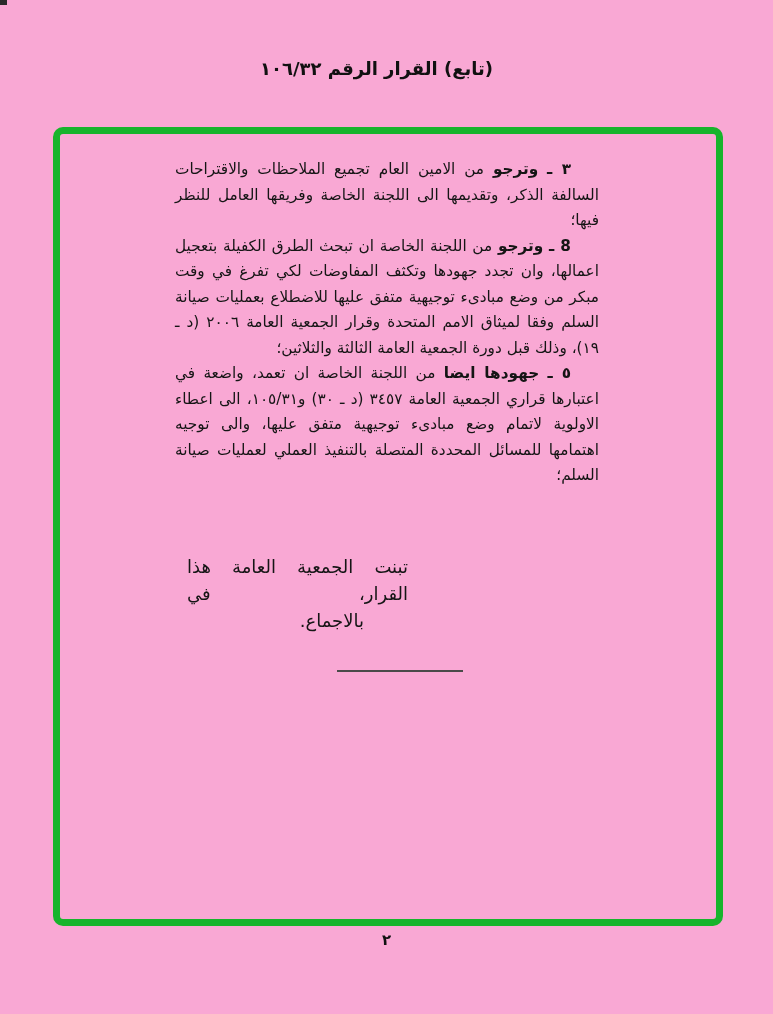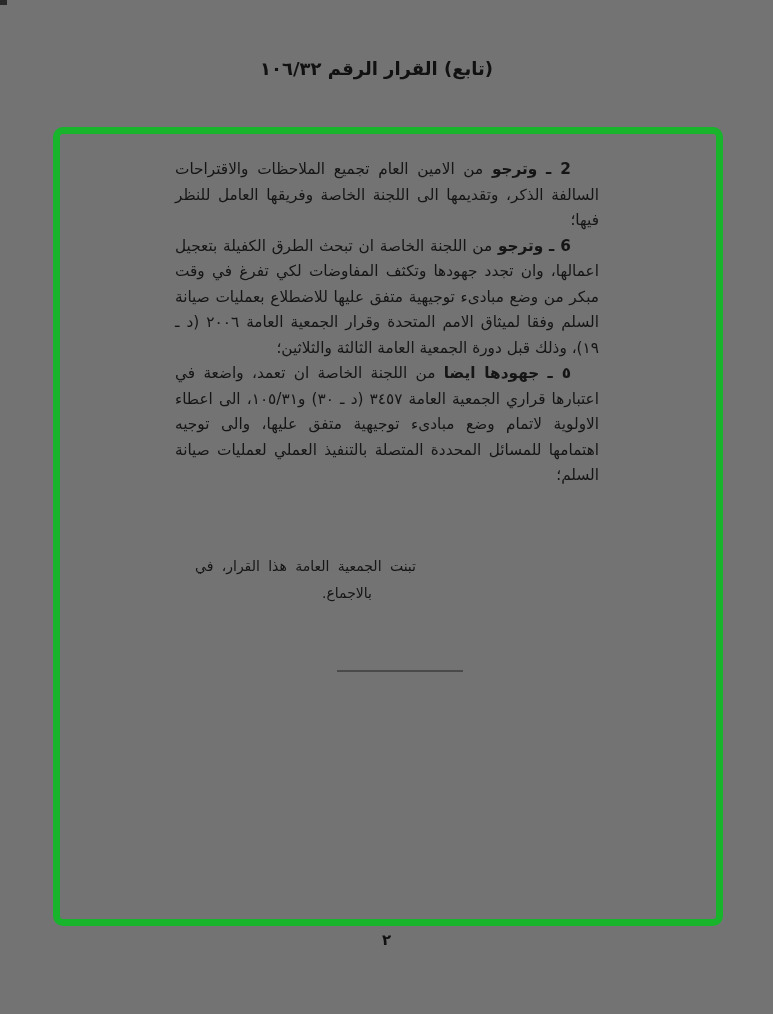--- a/index.html
+++ b/index.html
@@ -1,19 +1,19 @@
 <!DOCTYPE html>
 <html lang="ar"><head>
 <meta charset="utf-8">
 <style>
   html,body { margin:0; padding:0; background:#ffffff; }
   .page {
     position:relative;
     width:773px; height:1014px;
-    background:#737373;
+    background:#f9a8d4;
     overflow:hidden;
     font-family:"DejaVu Sans", sans-serif;
     color:#1b1b1b;
   }
   .scan-speck {
     position:absolute; left:0; top:0; width:7px; height:5px;
     background:#2a2a2a;
   }
   .header-title {
     position:absolute; top:58px; left:0; right:20px;
@@ -52,24 +52,24 @@
     color:#151515;
   }
   .doc-body p {
     margin:0;
     text-indent:28px;
   }
   .p-num, .p-lead { font-weight:bold; }
   .closing-block {
     position:absolute;
     top:553px;
-    left:195px;
+    left:187px;
     width:221px;
     direction:rtl;
-    font-size:14px;
+    font-size:18px;
     line-height:27px;
     color:#151515;
   }
   .closing-line { text-align:justify; text-align-last:justify; }
   .closing-last {
     text-align:left; text-align-last:right;
     padding-left:0; padding-right:44px;
   }
   .divider-rule {
     position:absolute;
@@ -92,26 +92,26 @@
 
   <div class="scan-speck"></div>
 
   <div class="header-title">(تابع) القرار الرقم ١٠٦/٣٢</div>
 
 
   <div class="highlight-box"></div>
 
   <div class="doc-body">
     <p>
-      <span class="p-num">2 ـ</span>
+      <span class="p-num">٣ ـ</span>
       <span class="p-lead">وترجو</span>
       <span class="p-rest">من الامين العام تجميع الملاحظات والاقتراحات السالفة الذكر، وتقديمها الى اللجنة الخاصة وفريقها العامل للنظر فيها؛</span>
     </p>
     <p>
-      <span class="p-num">6 ـ</span>
+      <span class="p-num">8 ـ</span>
       <span class="p-lead">وترجو</span>
       <span class="p-rest">من اللجنة الخاصة ان تبحث الطرق الكفيلة بتعجيل اعمالها، وان تجدد جهودها وتكثف المفاوضات لكي تفرغ في وقت مبكر من وضع مبادىء توجيهية متفق عليها للاضطلاع بعمليات صيانة السلم وفقا لميثاق الامم المتحدة وقرار الجمعية العامة ٢٠٠٦ (د ـ ١٩)، وذلك قبل دورة الجمعية العامة الثالثة والثلاثين؛</span>
     </p>
     <p>
       <span class="p-num">٥ ـ</span>
       <span class="p-lead">جهودها ايضا</span>
       <span class="p-rest">من اللجنة الخاصة ان تعمد، واضعة في اعتبارها قراري الجمعية العامة ٣٤٥٧ (د ـ ٣٠) و١٠٥/٣١، الى اعطاء الاولوية لاتمام وضع مبادىء توجيهية متفق عليها، والى توجيه اهتمامها للمسائل المحددة المتصلة بالتنفيذ العملي لعمليات صيانة السلم؛</span>
     </p>
   </div>
 

